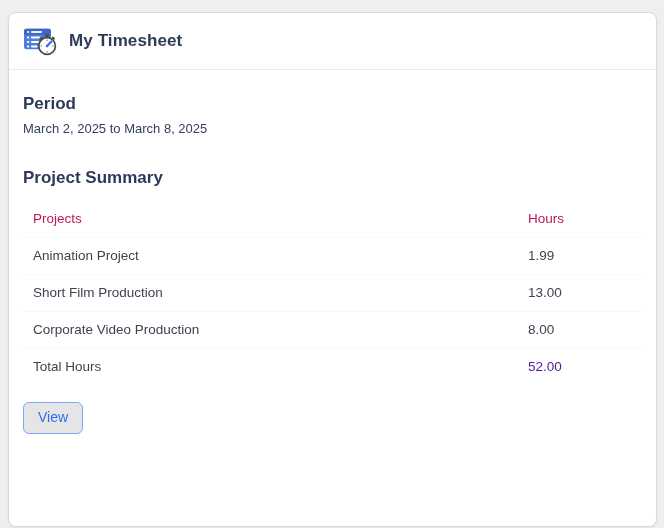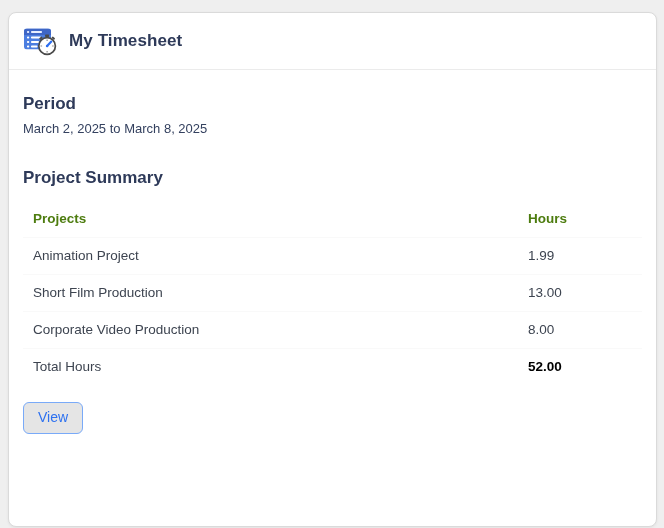--- a/index.html
+++ b/index.html
@@ -72,30 +72,30 @@
   .summary-table col.col-hours { width: 124px; }
   .summary-table th, .summary-table td {
     text-align: left;
     font-size: 13.5px;
     padding: 10px 10px;
     line-height: 16px;
     color: #3d4450;
     border-bottom: 1px solid rgba(0,0,0,0.025);
   }
   .summary-table th {
-    font-weight: 700;
-    color: #4d7c0f;
+    font-weight: 400;
+    color: #be185d;
   }
   .summary-table tr.total-row td {
     border-top: 1px solid #e0e0e0;
     border-bottom: none;
   }
   .summary-table tr.total-row td.total-value {
-    font-weight: 700;
-    color: #000000;
+    font-weight: 400;
+    color: #4c1d95;
   }
   .view-button {
     display: inline-block;
     margin: 17px 0 0 0;
     padding: 6px 14px 7px 14px;
     background: #e5e5e5;
     border: 1.5px solid #79aaf8;
     border-radius: 6px;
     color: #2d71f0;
     font-size: 14px;

